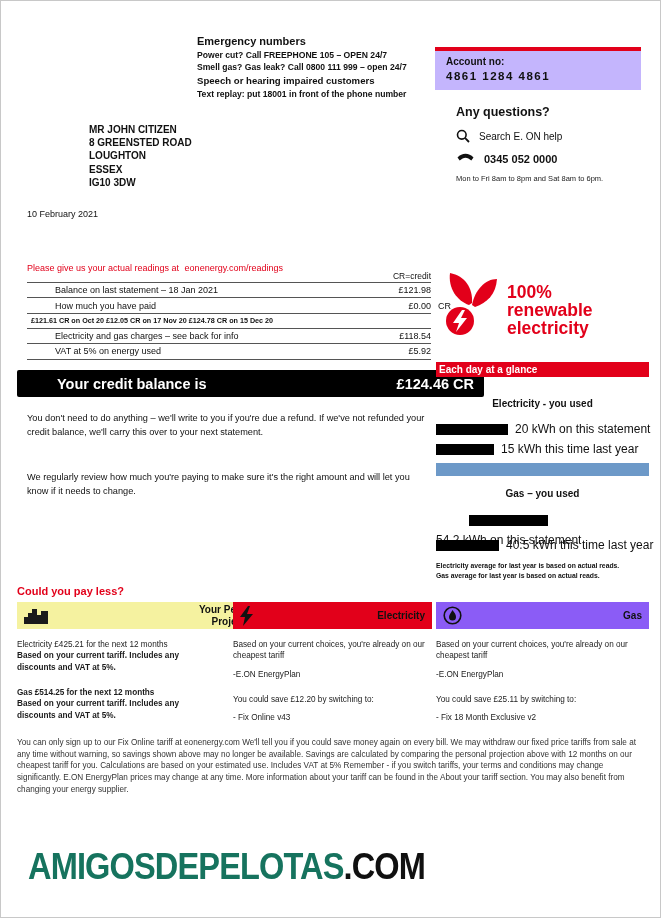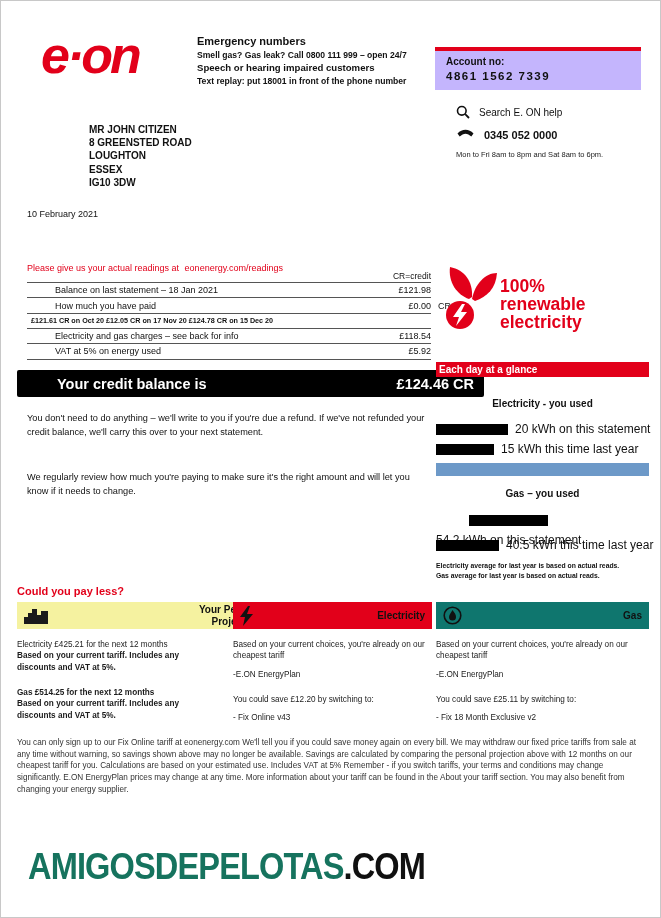--- a/index.html
+++ b/index.html
@@ -47,21 +47,21 @@
 
   .balance-bar { position:absolute; left:16px; top:369px; width:467px; height:27px; background:#000;
                  color:#fff; display:flex; align-items:center; justify-content:space-between;
                  padding:0 10px 0 40px; font-size:14.5px; font-weight:bold; border-radius:2px; }
 
   .para { position:absolute; left:26px; width:404px; font-size:9.2px; line-height:1.5; }
   #para1 { top:411px; }
   #para2 { top:470px; }
 
   
-  .renewable { position:absolute; left:437px; top:262px; width:211px; display:flex; gap:0; }
+  .renewable { position:absolute; left:437px; top:268px; width:211px; display:flex; gap:7px; }
   .renew-text { color:#e2001a; font-weight:bold; font-size:17.5px; line-height:1.03; margin-top:14px; }
 
   .glance-header { position:absolute; left:435px; top:361px; width:213px; height:15px;
                    background:#e2001a; color:#fff; font-size:10px; font-weight:bold;
                    line-height:15px; padding-left:3px; }
   .used-title { position:absolute; left:435px; width:213px; text-align:center;
                 font-size:10px; font-weight:bold; }
   #elec-used { top:397px; }
   #gas-used  { top:487px; }
   .bar-row { position:absolute; left:435px; display:flex; align-items:center; gap:7px; }
@@ -71,21 +71,21 @@
   #ebar1{top:421px;} #ebar2{top:441px;} #gbar1{top:514px;flex-direction:column;} #gbar2{top:537px;align-items:center;}
   .blue-divider { position:absolute; left:435px; top:462px; width:213px; height:13px; background:#6d99c8; }
   .glance-note { position:absolute; left:435px; top:560px; width:213px;
                  font-size:6.8px; font-weight:bold; line-height:1.4; }
 
   
   .payless-title { position:absolute; left:16px; top:584px; font-size:11px; font-weight:bold; color:#e2001a; }
   .col-header { position:absolute; top:601px; height:27px; display:flex; align-items:center; padding:0 7px; }
   #col1-header { left:16px;  width:256px; background:#f5f2a0; }
   #col2-header { left:232px; width:199px; background:#e2001a; }
-  #col3-header { left:435px; width:213px; background:#0f766e; }
+  #col3-header { left:435px; width:213px; background:#8b5cf6; }
   .col-header .spacer { flex:1; }
   .hdr-text { font-size:10px; font-weight:bold; color:#111; text-align:right; line-height:1.12; }
 
   .col-body { position:absolute; top:638px; font-size:8.2px; line-height:1.38; color:#1c1c1c; }
   #col1-body { left:16px;  width:198px; }
   #col2-body { left:232px; width:192px; }
   #col3-body { left:435px; width:206px; }
   .cb-para { margin-bottom:7px; }
   .cb-gap  { margin-bottom:14px; }
   .cb-bold { font-weight:bold; }
@@ -97,43 +97,44 @@
                font-weight:bold; font-size:37px; letter-spacing:-1px; }
   .watermark .inner { display:inline-block; transform:scaleX(.88); transform-origin:center; }
   .wm-name { color:#16735e; }
   .wm-tld  { color:#101010; }
 </style>
 </head>
 <body>
 
 <div class="page">
 
-  <div class="logo">e·on</div>
 
   <div class="emergency">
     <div class="em-title">Emergency numbers</div>
+    <div class="em-line">Power cut? Call FREEPHONE 105 – OPEN 24/7</div>
     <div class="em-line">Smell gas? Gas leak? Call 0800 111 999 – open 24/7</div>
     <div class="em-line em-strong">Speech or hearing impaired customers</div>
     <div class="em-line">Text replay: put 18001 in front of the phone number</div>
   </div>
 
   <div class="account-box">
     <div class="acct-label">Account no:</div>
-    <div class="acct-num">4861 1562 7339</div>
+    <div class="acct-num">4861 1284 4861</div>
   </div>
 
   <div class="address">
     <div>MR JOHN CITIZEN</div>
     <div>8 GREENSTED ROAD</div>
     <div>LOUGHTON</div>
     <div>ESSEX</div>
     <div>IG10 3DW</div>
   </div>
 
   <div class="questions">
+    <div class="q-title">Any questions?</div>
     <div class="q-row">
       <span class="icon">
         <svg width="14" height="14" viewBox="0 0 14 14">
             <circle cx="5.8" cy="5.8" r="4.3" fill="none" stroke="#111" stroke-width="1.6"></circle>
             <line x1="9.2" y1="9.2" x2="13" y2="13" stroke="#111" stroke-width="1.8"></line>
           </svg>
       </span>
       <span>Search E. ON help</span>
     </div>
     <div class="q-row">

